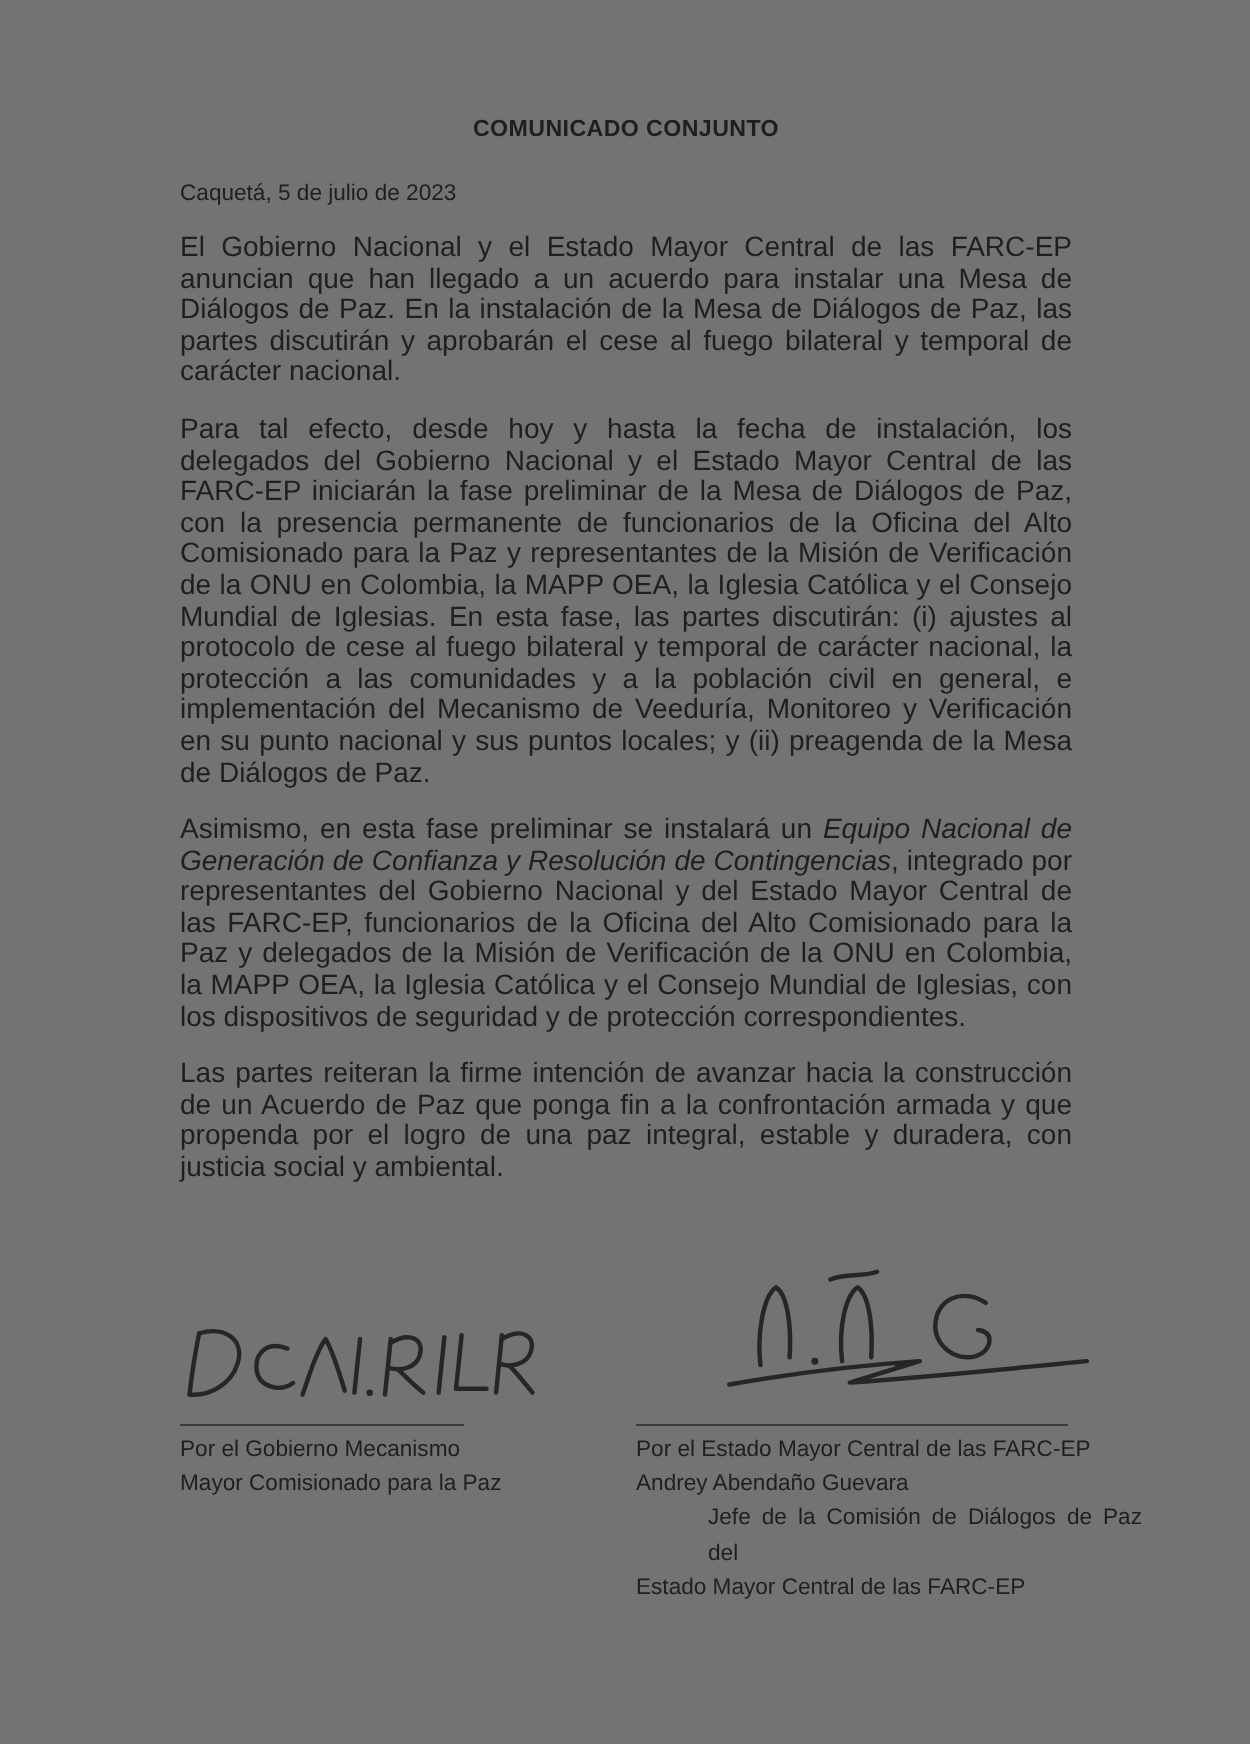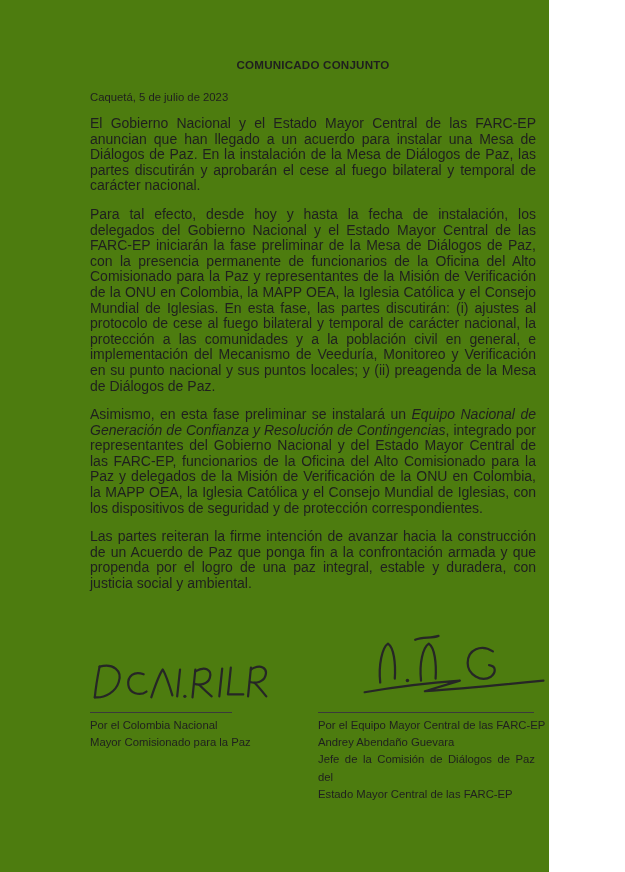--- a/index.html
+++ b/index.html
@@ -3,23 +3,23 @@
 <meta charset="utf-8">
 <style>
   * { margin: 0; padding: 0; box-sizing: border-box; }
   html, body { background: #ffffff; }
   body {
     font-family: "Liberation Sans", sans-serif;
     color: #1f1f1f;
   }
   .page {
     position: relative;
-    width: 549px;
+    width: 625px;
     height: 872px;
-    background: #4d7c0f;
+    background: #737373;
     overflow: hidden;
     text-decoration: underline;
   }
   .content {
     position: absolute;
     left: 90px;
     top: 58px;
     width: 446px;
   }
   .doc-title {
@@ -62,20 +62,21 @@
   .sig-rule.left { width: 142px; }
   .sig-rule.right { width: 216px; }
   .sig-line {
     font-size: 11.3px;
     line-height: 17.4px;
   }
   .sig-line.justify-last {
     width: 217px;
     text-align: justify;
     text-align-last: justify;
+    margin-left: 36px;
   }
   svg.sig { display: block; }
   svg.sig path, svg.sig polyline {
     fill: none;
     stroke: #262626;
     stroke-width: 2.3;
     stroke-linecap: round;
     stroke-linejoin: round;
   }
   svg.sig circle { fill: #262626; stroke: none; }
@@ -114,38 +115,38 @@
             <path d="M110,15 C120,9 128,13 125,22 C123,28 115,30 109,28"></path>
             <path d="M114,29 C118,33 122,37 127,41"></path>
             <path d="M138,12 C137,22 136,32 135,41"></path>
             <path d="M147,11 C146,21 145,31 144,39 L160,39"></path>
             <path d="M168,11 C167,21 166,31 165,41"></path>
             <path d="M168,13 C178,7 186,11 183,20 C181,26 173,28 167,26"></path>
             <path d="M172,27 C176,31 180,36 184,41"></path>
           </svg>
         </div>
         <hr class="sig-rule left">
-        <div class="sig-line">Por el Colombia Nacional</div>
+        <div class="sig-line">Por el Gobierno Mecanismo</div>
         <div class="sig-line">Mayor Comisionado para la Paz</div>
       </div>
 
       <div class="sig-col-right">
         <div class="sig-image-box right">
           <svg class="sig" width="196" height="68" viewBox="0 0 200 70">
             <path d="M22,52 C20,34 24,16 30,12 C36,16 38,32 37,48"></path>
             <circle cx="50" cy="50" r="1.8"></circle>
             <path d="M64,50 C62,32 66,16 72,12 C78,16 80,32 79,48"></path>
             <path d="M58,8 C66,4.5 74,7 82,4"></path>
             <circle cx="93" cy="52" r="1.8"></circle>
             <path d="M138,20 C126,12 112,18 112,32 C112,44 126,52 136,46 C141,42 142,35 134,34"></path>
             <path d="M6,62 C40,56 75,52 104,50 L68,61 C110,58 150,54 190,50"></path>
           </svg>
         </div>
         <hr class="sig-rule right">
-        <div class="sig-line">Por el Equipo Mayor Central de las FARC-EP</div>
+        <div class="sig-line">Por el Estado Mayor Central de las FARC-EP</div>
         <div class="sig-line">Andrey Abendaño Guevara</div>
         <div class="sig-line justify-last">Jefe de la Comisión de Diálogos de Paz del</div>
         <div class="sig-line">Estado Mayor Central de las FARC-EP</div>
       </div>
 
     </div>
 
   </div>
 </div>
 

